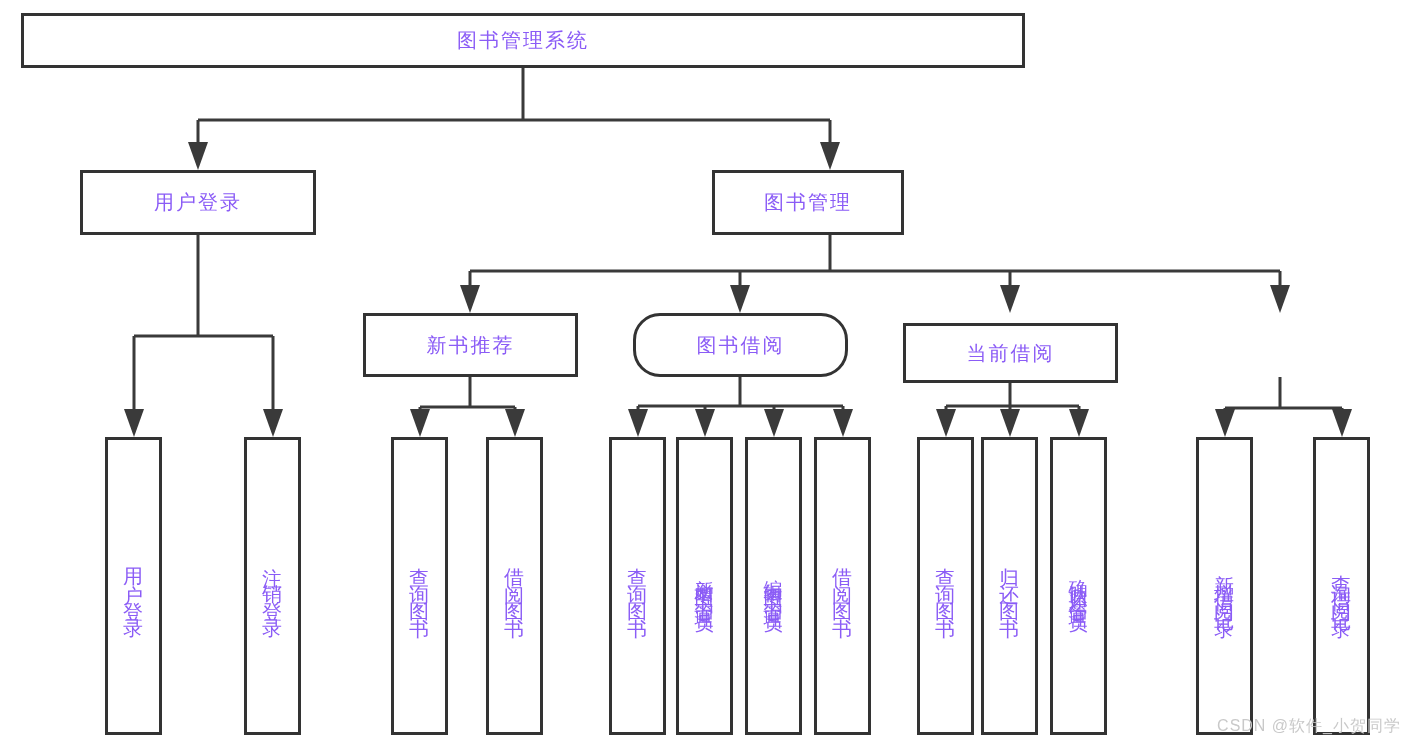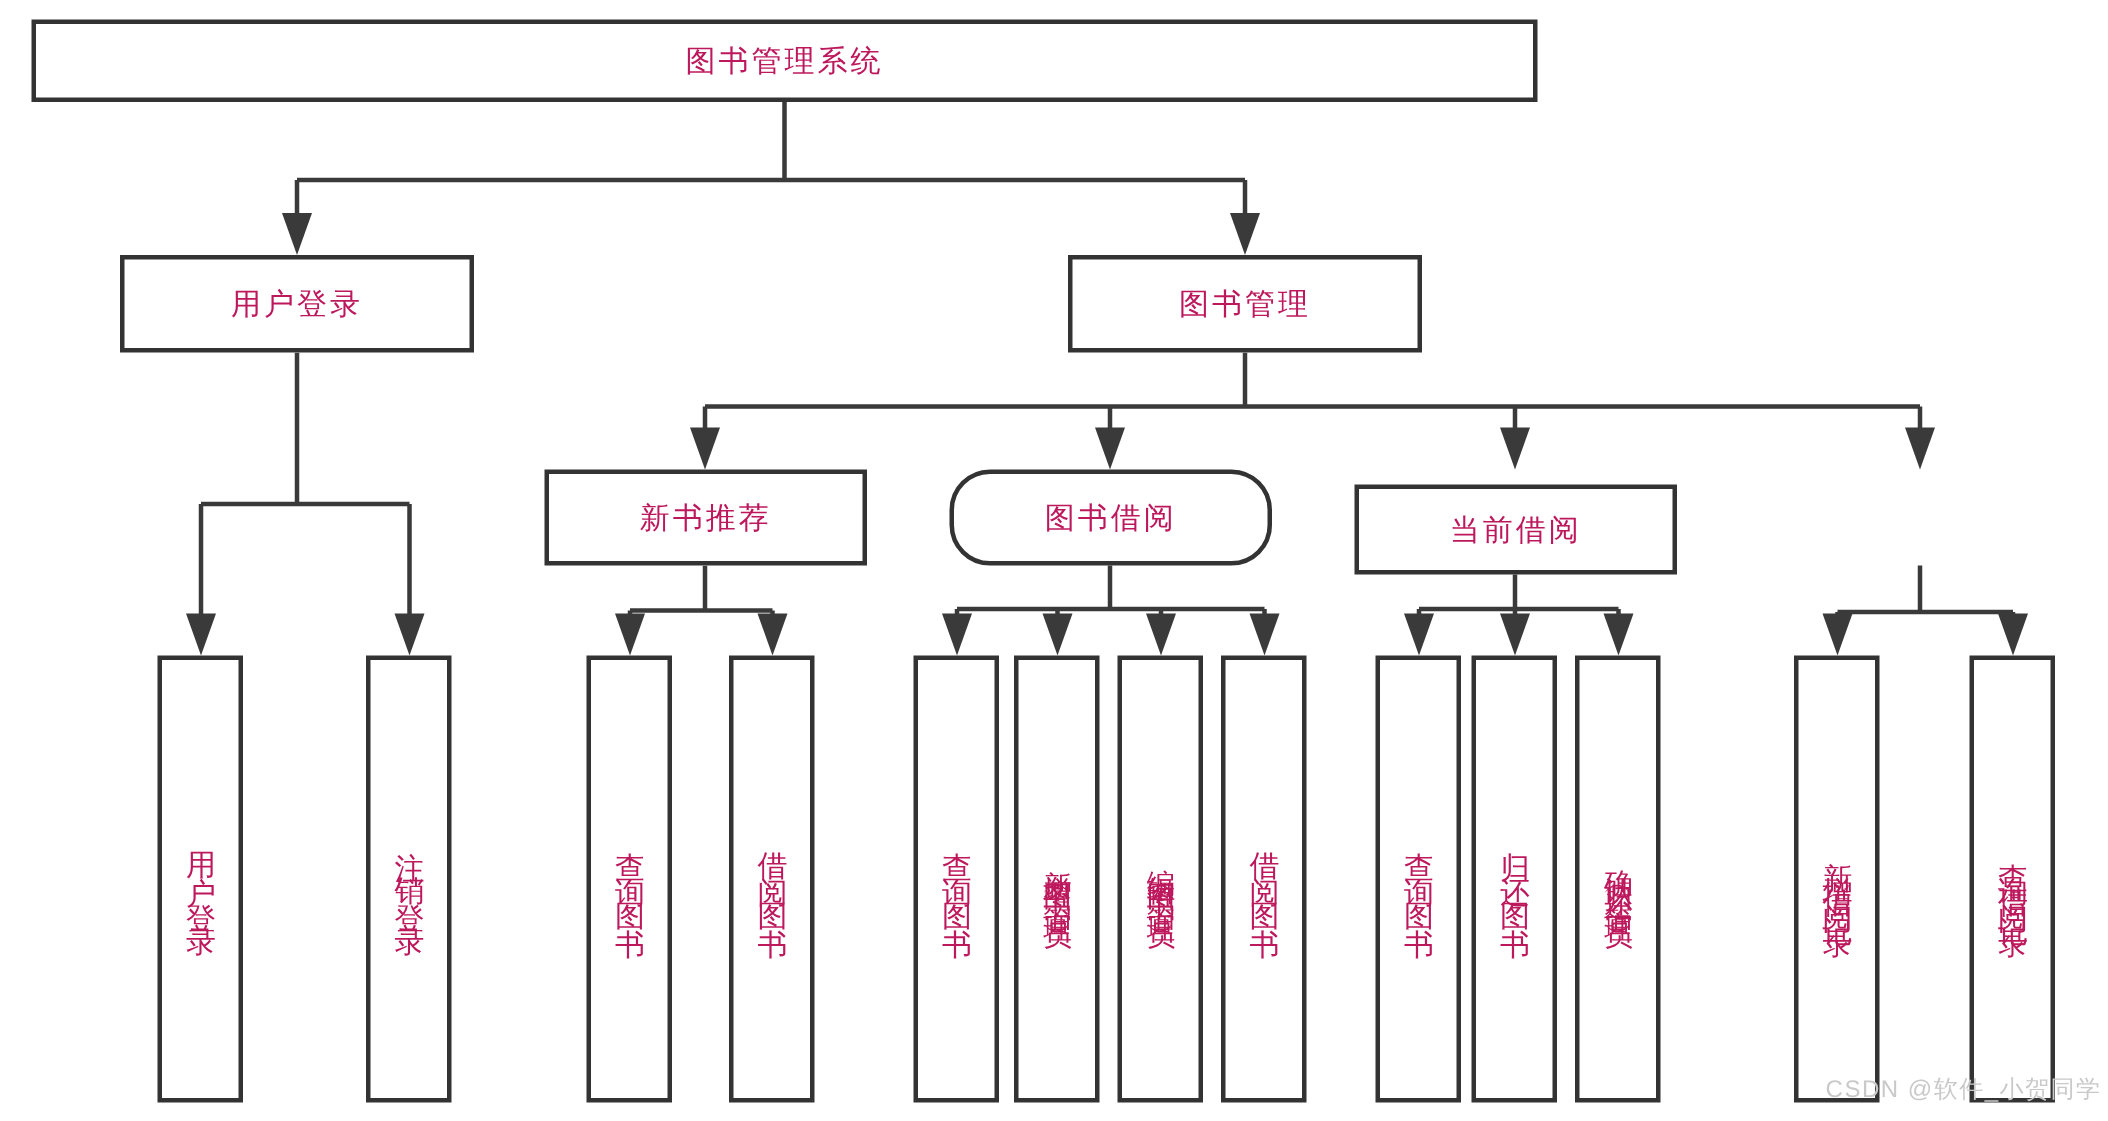--- a/index.html
+++ b/index.html
@@ -23,21 +23,21 @@
   }
   .node {
     position: absolute;
     box-sizing: border-box;
     background: #ffffff;
     border: 3px solid #333333;
     display: flex;
     align-items: center;
     justify-content: center;
     z-index: 2;
-    color: #be185d;
+    color: #8b5cf6;
   }
   .node-h {
     font-size: 20px;
     letter-spacing: 2px;
     white-space: nowrap;
   }
   .node-v {
     font-size: 20px;
   }
   .node-v .vlabel {
@@ -105,21 +105,21 @@
     </g>
   </svg>
 
   <div class="node node-h" style="left:21px; top:13px; width:1004px; height:55px;">
     <span>图书管理系统</span>
   </div>
 
   <div class="node node-h" style="left:80px; top:170px; width:236px; height:65px;">
     <span>用户登录</span>
   </div>
-  <div class="node node-h" style="left:712px; top:170px; width:236px; height:65px;font-family:Liberation Serif, serif;">
+  <div class="node node-h" style="left:712px; top:170px; width:192px; height:65px;font-family:Liberation Serif, serif;">
     <span>图书管理</span>
   </div>
 
   <div class="node node-h" style="left:363px; top:313px; width:215px; height:64px;align-items:center;">
     <span>新书推荐</span>
   </div>
   <div class="node node-h" style="left:633px; top:313px; width:215px; height:64px;border-radius:27px;">
     <span>图书借阅</span>
   </div>
   <div class="node node-h" style="left:903px; top:323px; width:215px; height:60px;">

